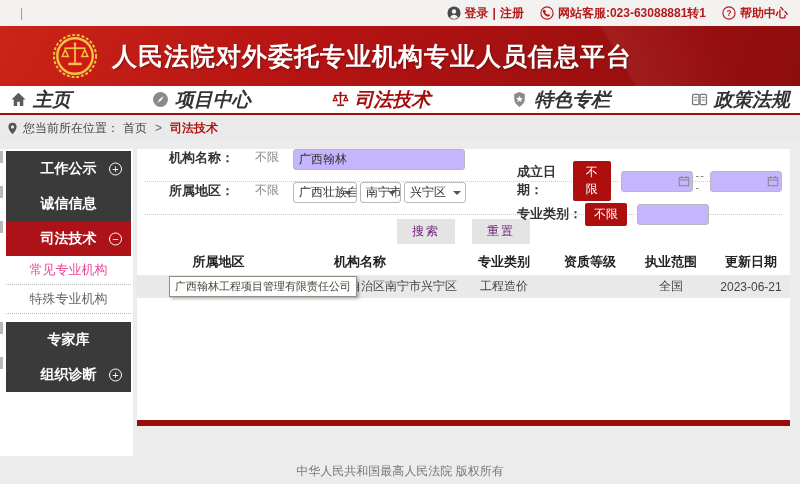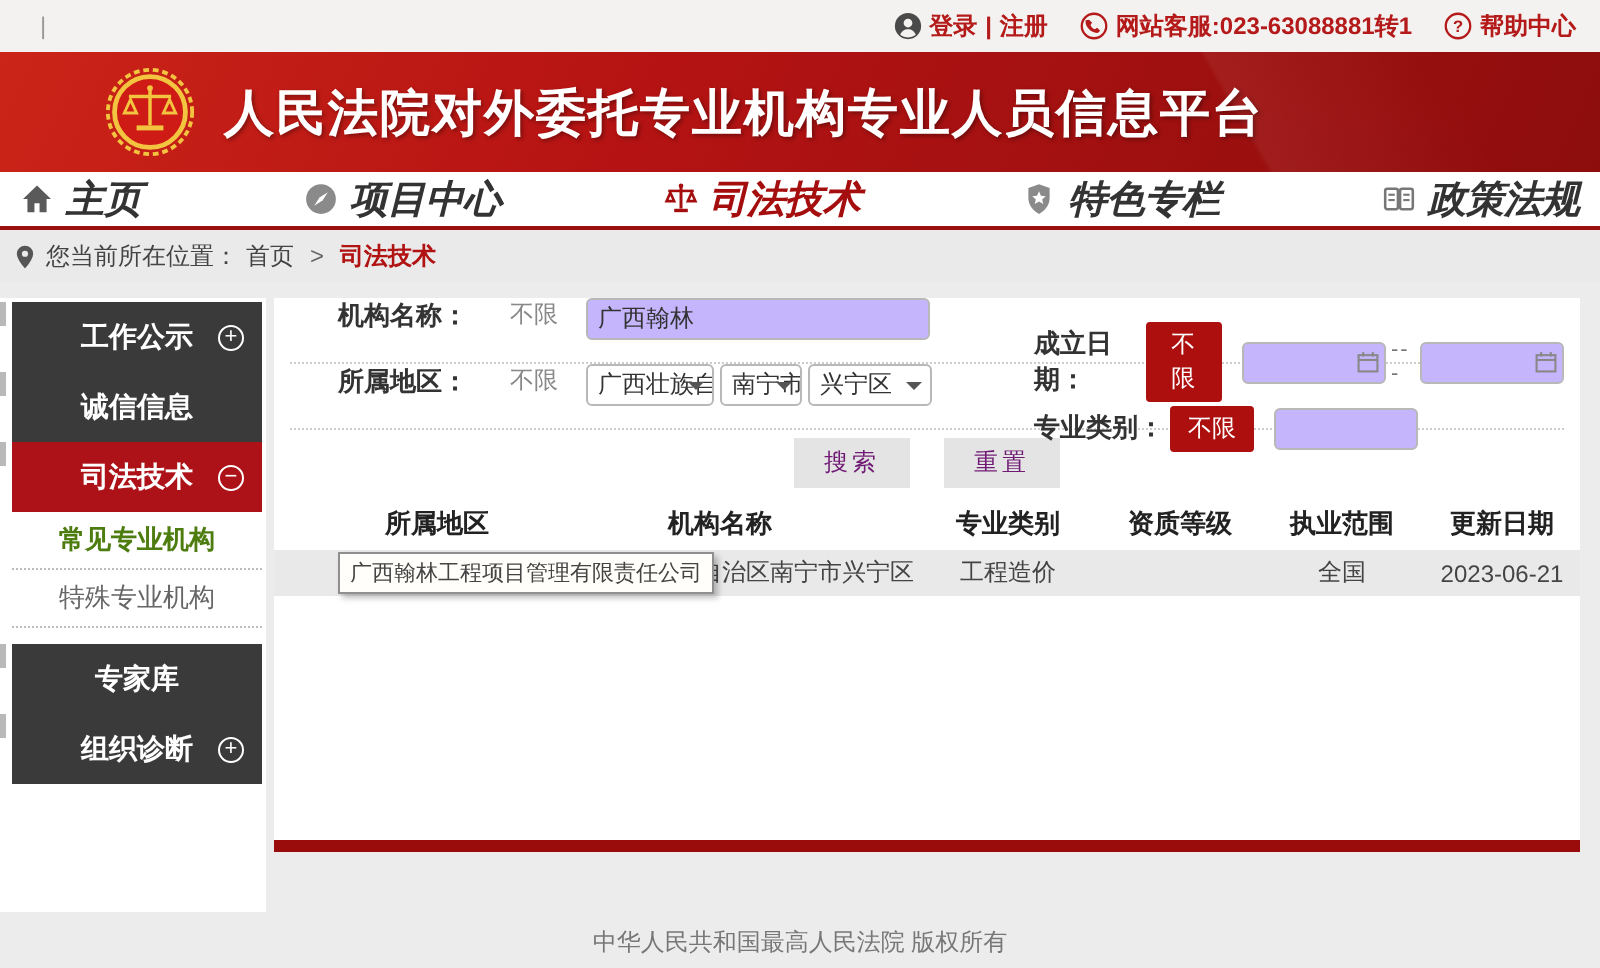--- a/index.html
+++ b/index.html
@@ -33,21 +33,21 @@
   .crumb .sep{margin:0 4px;color:#666;}
   
   .content{display:flex;padding-top:8px;align-items:flex-start;}
   .sidebar{width:133px;background:#fff;min-height:307px;padding:2px 2px 0 6px;}
   .menu-block{position:relative;height:35px;margin-bottom:0;display:flex;align-items:center;justify-content:center;font-size:14px;font-weight:bold;color:#fff;cursor:pointer;}
   .menu-block:before{content:"";position:absolute;left:-6px;top:0;width:3px;height:12px;background:#b9b9b9;}
   .menu-block.dark{background:#3a3a3a;}
   .menu-block.red{background:#ad1218;}
   .toggle{position:absolute;right:9px;top:50%;transform:translateY(-50%);width:13px;height:13px;border:1px solid #fff;border-radius:50%;display:flex;align-items:center;justify-content:center;font-size:11px;line-height:1;font-weight:normal;}
   .sub-item{position:relative;height:29px;display:flex;align-items:center;justify-content:center;font-size:13px;color:#666;border-bottom:1px dotted #bbb;cursor:pointer;background:#fff;}
-  .sub-item.active{color:#4d7c0f;font-weight:bold;}
+  .sub-item.active{color:#ec4899;font-weight:normal;}
   .main{flex:1;margin-left:4px;margin-right:10px;background:#fff;height:277px;border-bottom:6px solid #9a0b0b;}
   
   .frow{position:relative;height:33px;display:flex;align-items:flex-start;border-bottom:1px dotted #ccc;margin:0 8px;}
   .frow .flabel{font-size:13px;font-weight:bold;color:#333;margin-left:24px;width:72px;}
   .frow .any{color:#888;font-size:12px;width:52px;text-align:center;}
   .txt-input{height:21px;border:1px solid #b8b8b8;border-radius:3px;font-size:12px;padding:0 5px;color:#333;font-family:inherit;outline:none;background:#c4b5fd;}
   .org-input{width:172px;}
   .rgroup{position:absolute;left:372px;top:16px;height:100%;display:flex;align-items:center;}
   .rgroup .flabel2{font-size:13px;font-weight:bold;color:#333;width:68px;}
   .btn-any{background:#ad0e0e;color:#fff;font-size:12px;border:none;border-radius:2px;padding:3px 9px;margin-right:10px;cursor:pointer;}

